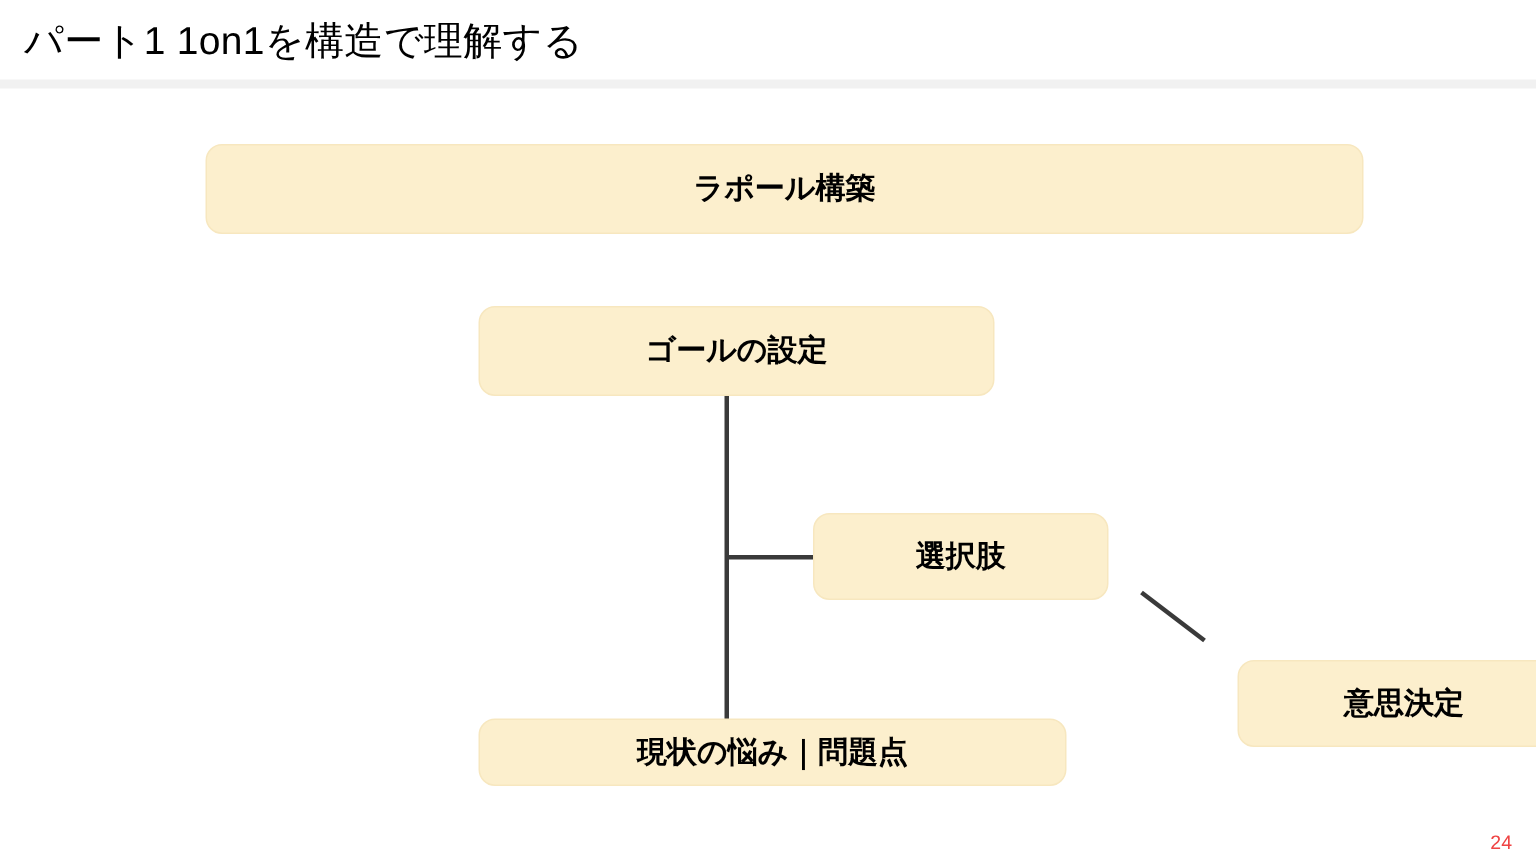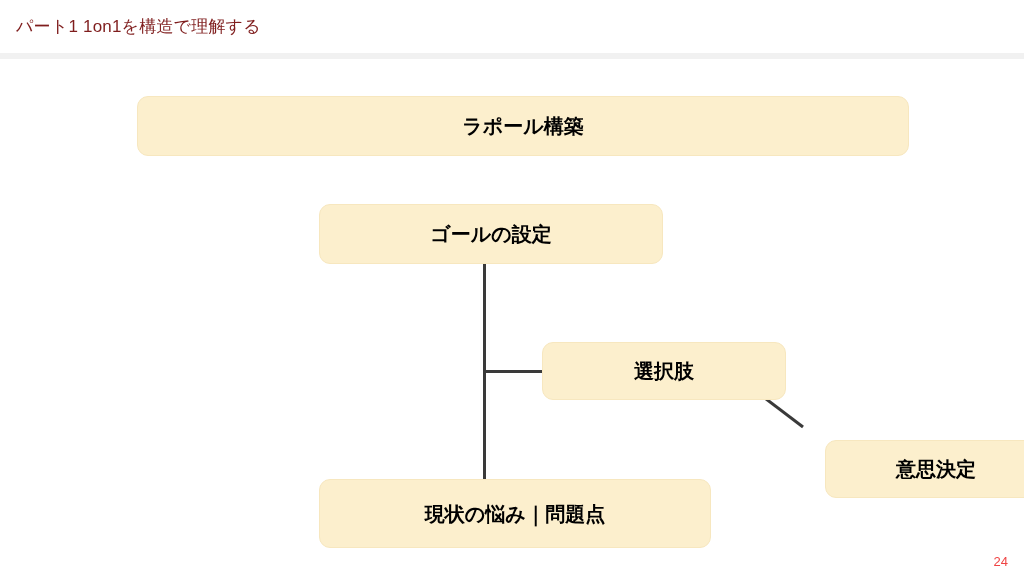--- a/index.html
+++ b/index.html
@@ -25,24 +25,24 @@
     left: 0;
     top: 0;
     width: 1024px;
     height: 53px;
     background: #ffffff;
   }
   .slide-title {
     position: absolute;
     left: 16px;
     top: 9px;
-    font-size: 17px;
+    font-size: 26px;
     line-height: 36px;
     font-weight: 400;
-    color: #7f1d1d;
+    color: #000000;
     letter-spacing: 0.2px;
     white-space: nowrap;
   }
   .header-rule {
     position: absolute;
     left: 0;
     top: 53px;
     width: 1024px;
     height: 6px;
     background: #f1f1f1;
@@ -78,23 +78,23 @@
     color: #000000;
     font-weight: 700;
     font-size: 20px;
     line-height: 1.2;
     text-align: center;
     white-space: nowrap;
   }
 
   .node-rapport   { left: 137px; top: 37px;  width: 772px; height: 60px; }
   .node-goal      { left: 319px; top: 145px; width: 344px; height: 60px; }
-  .node-options   { left: 542px; top: 283px; width: 244px; height: 58px; }
+  .node-options   { left: 542px; top: 283px; width: 197px; height: 58px; }
   .node-decision  { left: 790px; top: 381px; width: 222px; height: 58px; margin-left: 35px; }
-  .node-problem   { left: 319px; top: 420px; width: 392px; height: 69px; }
+  .node-problem   { left: 319px; top: 420px; width: 392px; height: 45px; }
 
   
   .page-number {
     position: absolute;
     right: 16px;
     bottom: 7px;
     font-size: 13px;
     color: #ef4444;
     font-weight: 400;
   }

